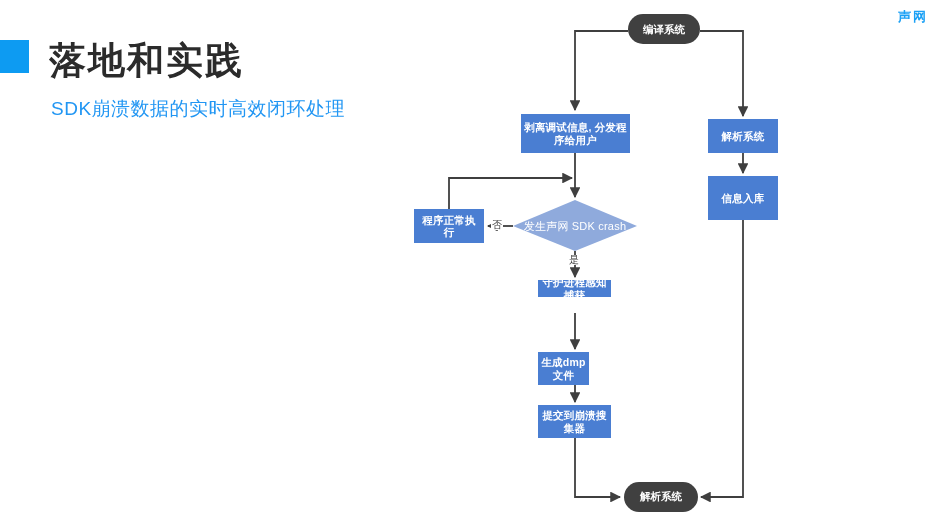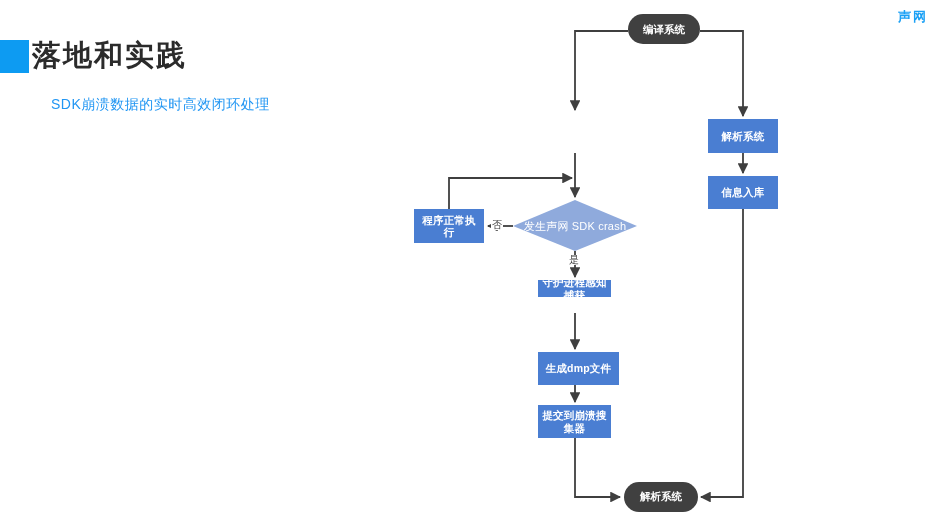--- a/index.html
+++ b/index.html
@@ -26,33 +26,33 @@
   .title-bar-mark {
     position: absolute;
     left: 0px;
     top: 40px;
     width: 29px;
     height: 33px;
     background: #0d9bf2;
   }
   .slide-title {
     position: absolute;
-    left: 32px;
+    left: 49px;
     top: 36px;
-    font-size: 29px;
+    font-size: 37px;
     font-weight: bold;
     color: #2b2b2b;
     letter-spacing: 2px;
     white-space: nowrap;
   }
   .slide-subtitle {
     position: absolute;
     left: 51px;
     top: 96px;
-    font-size: 14px;
+    font-size: 19px;
     color: #2196f3;
     letter-spacing: 0.5px;
     white-space: nowrap;
   }
   .brand-logo {
     position: absolute;
     right: 12px;
     top: 8px;
     font-size: 13px;
     font-weight: bold;
@@ -149,42 +149,45 @@
       <path d="M 743 209 L 743 497 L 701 497"></path>
     </g>
 
     <polygon points="575,200 637,226 575,251 513,226" fill="#8faadc" stroke="none"></polygon>
   </svg>
 
   <div class="node terminator" style="left:628px; top:14px; width:72px; height:30px;">
     <span>编译系统</span>
   </div>
 
+  <div class="node process" style="left:521px; top:114px; width:109px; height:39px;">
+    <span>剥离调试信息, 分发程序给用户</span>
+  </div>
 
   <div class="node process" style="left:708px; top:119px; width:70px; height:34px;">
     <span>解析系统</span>
   </div>
 
-  <div class="node process" style="left:708px; top:176px; width:70px; height:33px;">
+  <div class="node process" style="left:708px; top:176px; width:70px; height:44px;">
     <span>信息入库</span>
   </div>
 
   <div class="node decision-label" style="left:513px; top:216px; width:124px; height:20px;">
     <span>发生声网 SDK crash</span>
   </div>
 
   <div class="node process" style="left:414px; top:209px; width:70px; height:34px;">
     <span>程序正常执行</span>
   </div>
 
   <div class="node process" style="left:538px; top:280px; width:73px; height:17px;">
     <span>守护进程感知捕获</span>
   </div>
 
-  <div class="node process" style="left:538px; top:352px; width:81px; height:33px;">
+  <div class="node process" style="left:538px; top:352px; width:51px; height:33px;">
     <span>生成dmp文件</span>
   </div>
 
   <div class="node process" style="left:538px; top:405px; width:73px; height:33px;">
     <span>提交到崩溃搜集器</span>
   </div>
 
   <div class="node terminator" style="left:624px; top:482px; width:74px; height:30px;font-family:Liberation Serif, serif;">
     <span>解析系统</span>
   </div>

